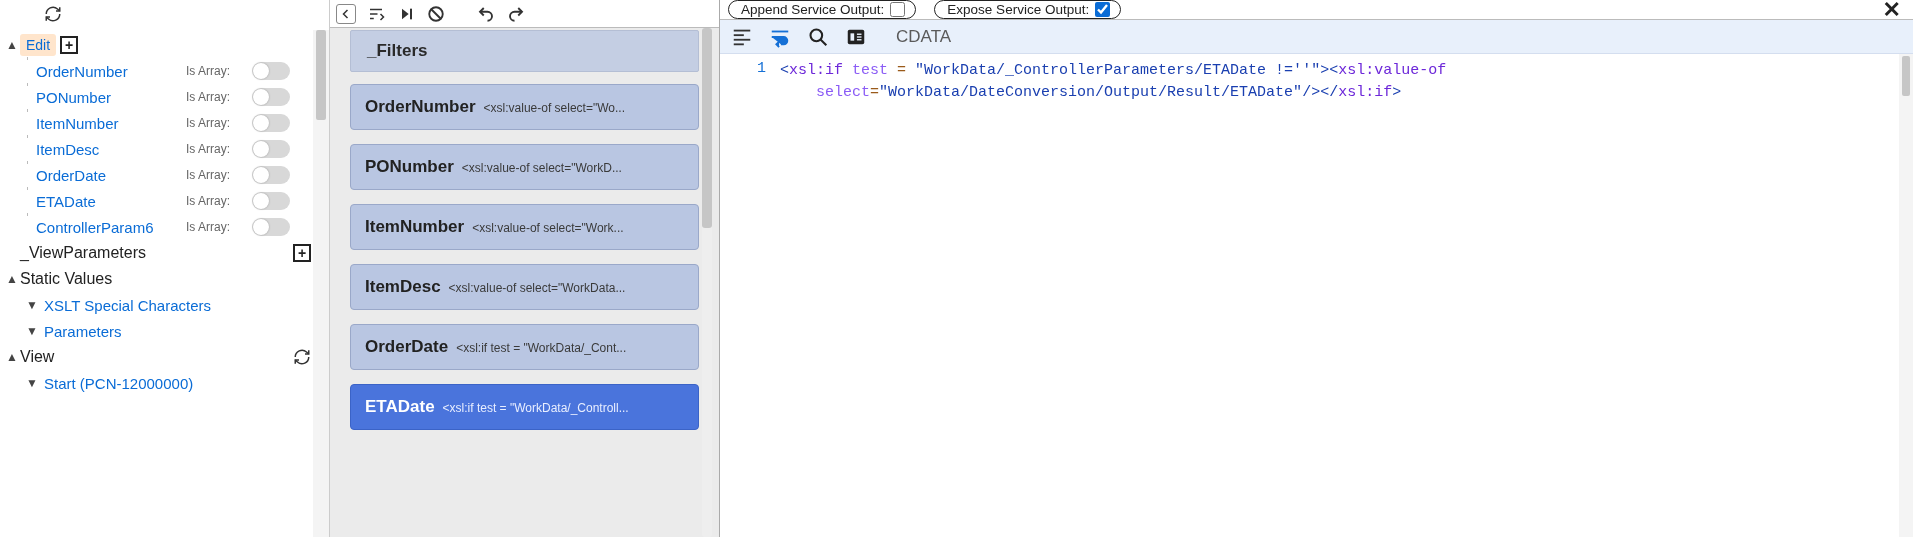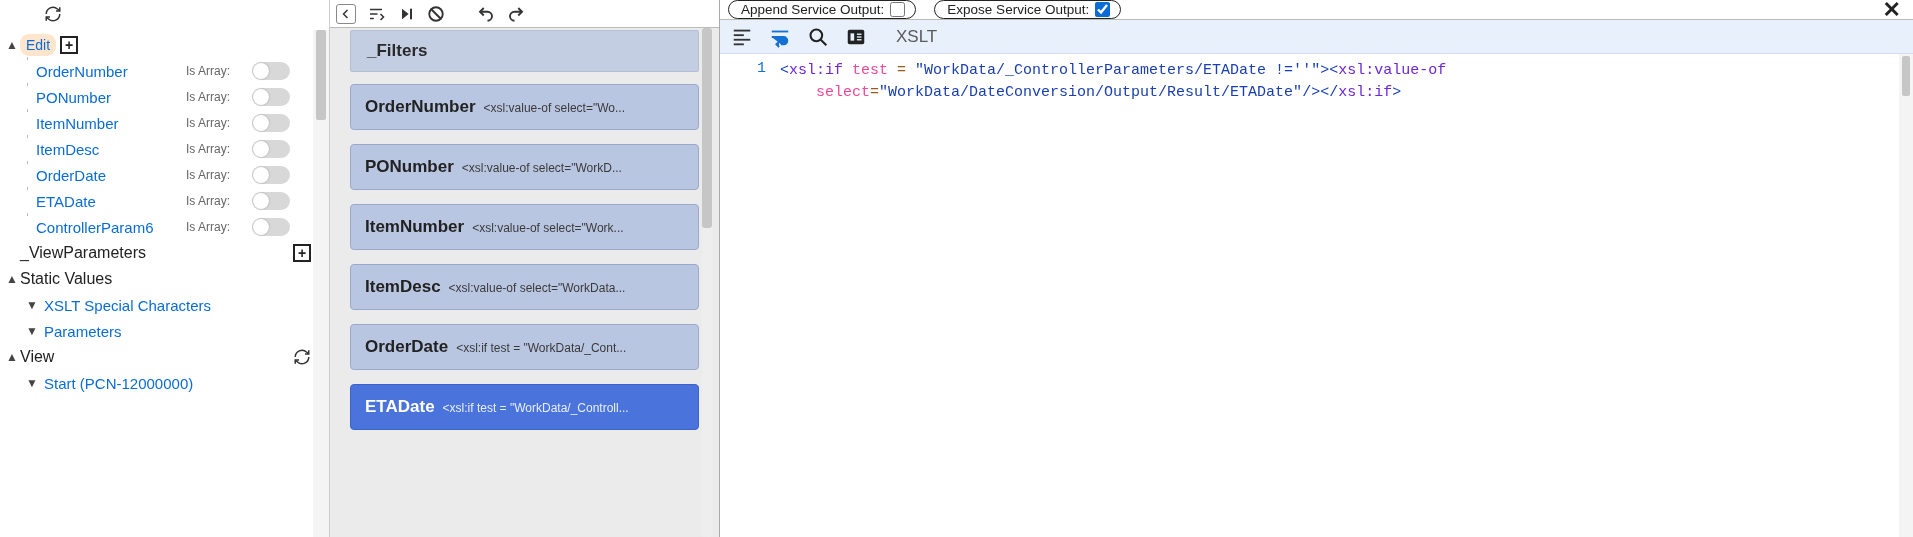--- a/index.html
+++ b/index.html
@@ -12,21 +12,21 @@
   .refresh-icon { width: 18px; height: 18px; display: inline-block; }
   .sidebar-body { flex: 1; overflow-y: auto; padding: 4px 0 4px 0; }
   .sidebar-scroll { position: absolute; right: 0; top: 30px; bottom: 0; width: 16px; background: #f4f4f4; }
   .sidebar-scroll-thumb { position: absolute; top: 0; left: 3px; width: 10px; height: 90px; background: #c6c6c6; border-radius: 2px; }
 
   .tree-row { display: flex; align-items: center; height: 26px; padding-left: 6px; }
   .tree-caret { width: 14px; font-size: 12px; color: #444; flex-shrink: 0; }
   .tree-label { flex: 1; font-size: 16px; }
   .tree-label.link { color: #0a6cd6; }
   .tree-label.section { color: #222; font-weight: 400; }
-  .edit-btn { background: #ffe5cc; color: #0a6cd6; padding: 3px 6px; border-radius: 9px; font-size: 14px; margin-right: 4px; cursor: pointer; }
+  .edit-btn { background: #ffe5cc; color: #0a6cd6; padding: 3px 6px; border-radius: 3px; font-size: 14px; margin-right: 4px; cursor: pointer; }
   .plus-box { width: 18px; height: 18px; border: 2px solid #222; display: inline-flex; align-items: center; justify-content: center; font-size: 14px; font-weight: bold; margin-right: 18px; cursor: pointer; line-height:1; }
 
   .param-row { display: flex; align-items: center; height: 26px; padding-left: 24px; }
   .param-branch { width: 10px; color: #bbb; font-size: 11px; margin-right: 2px; flex-shrink:0; position:relative; }
   .param-branch::before { content:""; position:absolute; left:3px; top:-14px; bottom:12px; border-left:1px dotted #bbb; }
   .param-name { color: #0a6cd6; font-size: 15px; width: 150px; }
   .param-arr { color: #666; font-size: 12px; width: 60px; }
   .toggle { width: 38px; height: 18px; background: #d8d8d8; border-radius: 10px; position: relative; margin-left: 6px; }
   .toggle-knob { position: absolute; left: 1px; top: 1px; width: 16px; height: 16px; background: #fff; border-radius: 50%; box-shadow: 0 0 2px rgba(0,0,0,.3); }
 
@@ -63,21 +63,21 @@
   
   .editor { flex: 1; display: flex; flex-direction: column; }
   .editor-toolbar { height: 34px; background: #e8f0fb; border-bottom: 1px solid #d4deef; display: flex; align-items: center; padding: 0 10px; gap: 14px; }
   .et-icon { width: 24px; height: 24px; display: inline-flex; align-items: center; justify-content: center; cursor: pointer; }
   .et-icon.active svg * { stroke: #1570d6; fill: #1570d6; }
   .cdata-label { font-size: 17px; color: #5a5a5a; margin-left: 14px; }
   .code-area { flex: 1; display: flex; font-family: Consolas, "Courier New", monospace; font-size: 15px; position: relative; }
   .gutter { width: 60px; text-align: right; padding: 6px 14px 0 0; color: #1570d6; background: #fff; user-select: none; }
   .code { flex: 1; padding: 6px 6px 0 0; line-height: 22px; white-space: pre; }
   .c-tag   { color: #6d28d9; }
-  .c-attr  { color: #ec4899; }
+  .c-attr  { color: #8b5cf6; }
   .c-punct { color: #1a3fb0; }
   .c-str   { color: #1a3fb0; }
   .c-brown { color: #9a5a1a; }
   .code-scroll { position:absolute; right:0; top:0; bottom:0; width:14px; background:#f4f4f4;}
   .code-scroll-thumb{ position:absolute; top:2px; left:3px; width:8px; height:40px; background:#c6c6c6; border-radius:2px;}
 
   svg { display: block; }
 </style>
 </head>
 <body>
@@ -322,21 +322,21 @@
         </span>
         <span class="et-icon">
           <svg width="22" height="22" viewBox="0 0 24 24" fill="#222">
               <rect x="3" y="4" width="18" height="16" rx="2"></rect>
               <rect x="6" y="8" width="4" height="8" fill="#e8f0fb"></rect>
               <line x1="13" y1="9" x2="18" y2="9" stroke="#e8f0fb" stroke-width="1.5"></line>
               <line x1="13" y1="12" x2="18" y2="12" stroke="#e8f0fb" stroke-width="1.5"></line>
               <line x1="13" y1="15" x2="18" y2="15" stroke="#e8f0fb" stroke-width="1.5"></line>
             </svg>
         </span>
-        <span class="cdata-label">XSLT</span>
+        <span class="cdata-label">CDATA</span>
       </div>
 
       <div class="code-area">
         <div class="gutter">
           <div>1</div>
         </div>
         <div class="code"><span class="c-punct">&lt;</span><span class="c-tag">xsl:if</span><span class="c-attr"> test</span><span class="c-brown"> = </span><span class="c-str">"WorkData/_ControllerParameters/ETADate !=''"</span><span class="c-punct">&gt;</span><span class="c-punct">&lt;</span><span class="c-tag">xsl:value-of</span>
     <span class="c-attr">select</span><span class="c-brown">=</span><span class="c-str">"WorkData/DateConversion/Output/Result/ETADate"</span><span class="c-punct">/&gt;&lt;/</span><span class="c-tag">xsl:if</span><span class="c-punct">&gt;</span></div>
         <div class="code-scroll">
           <div class="code-scroll-thumb"></div>

